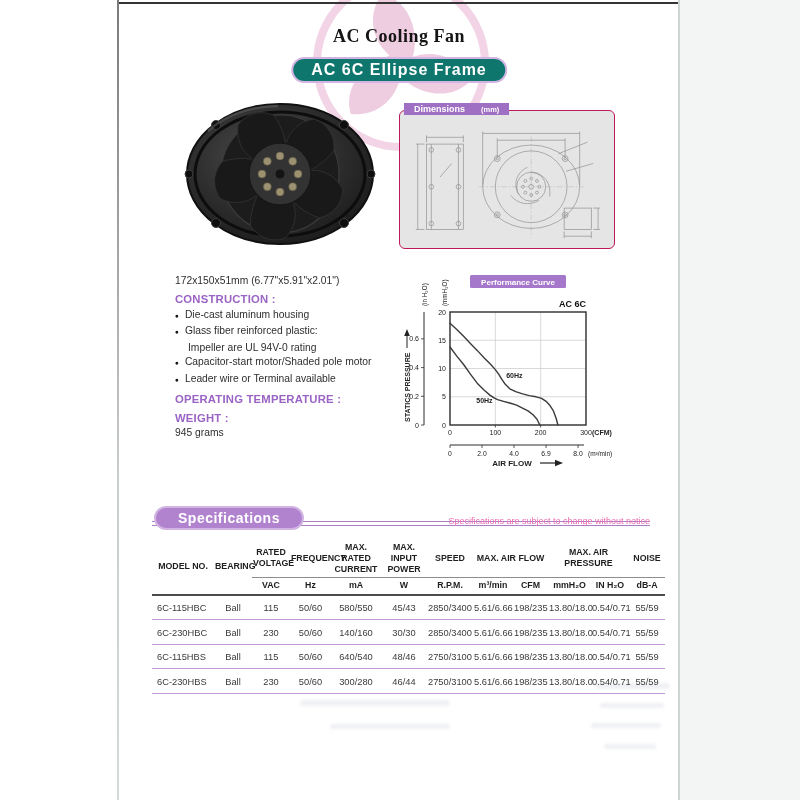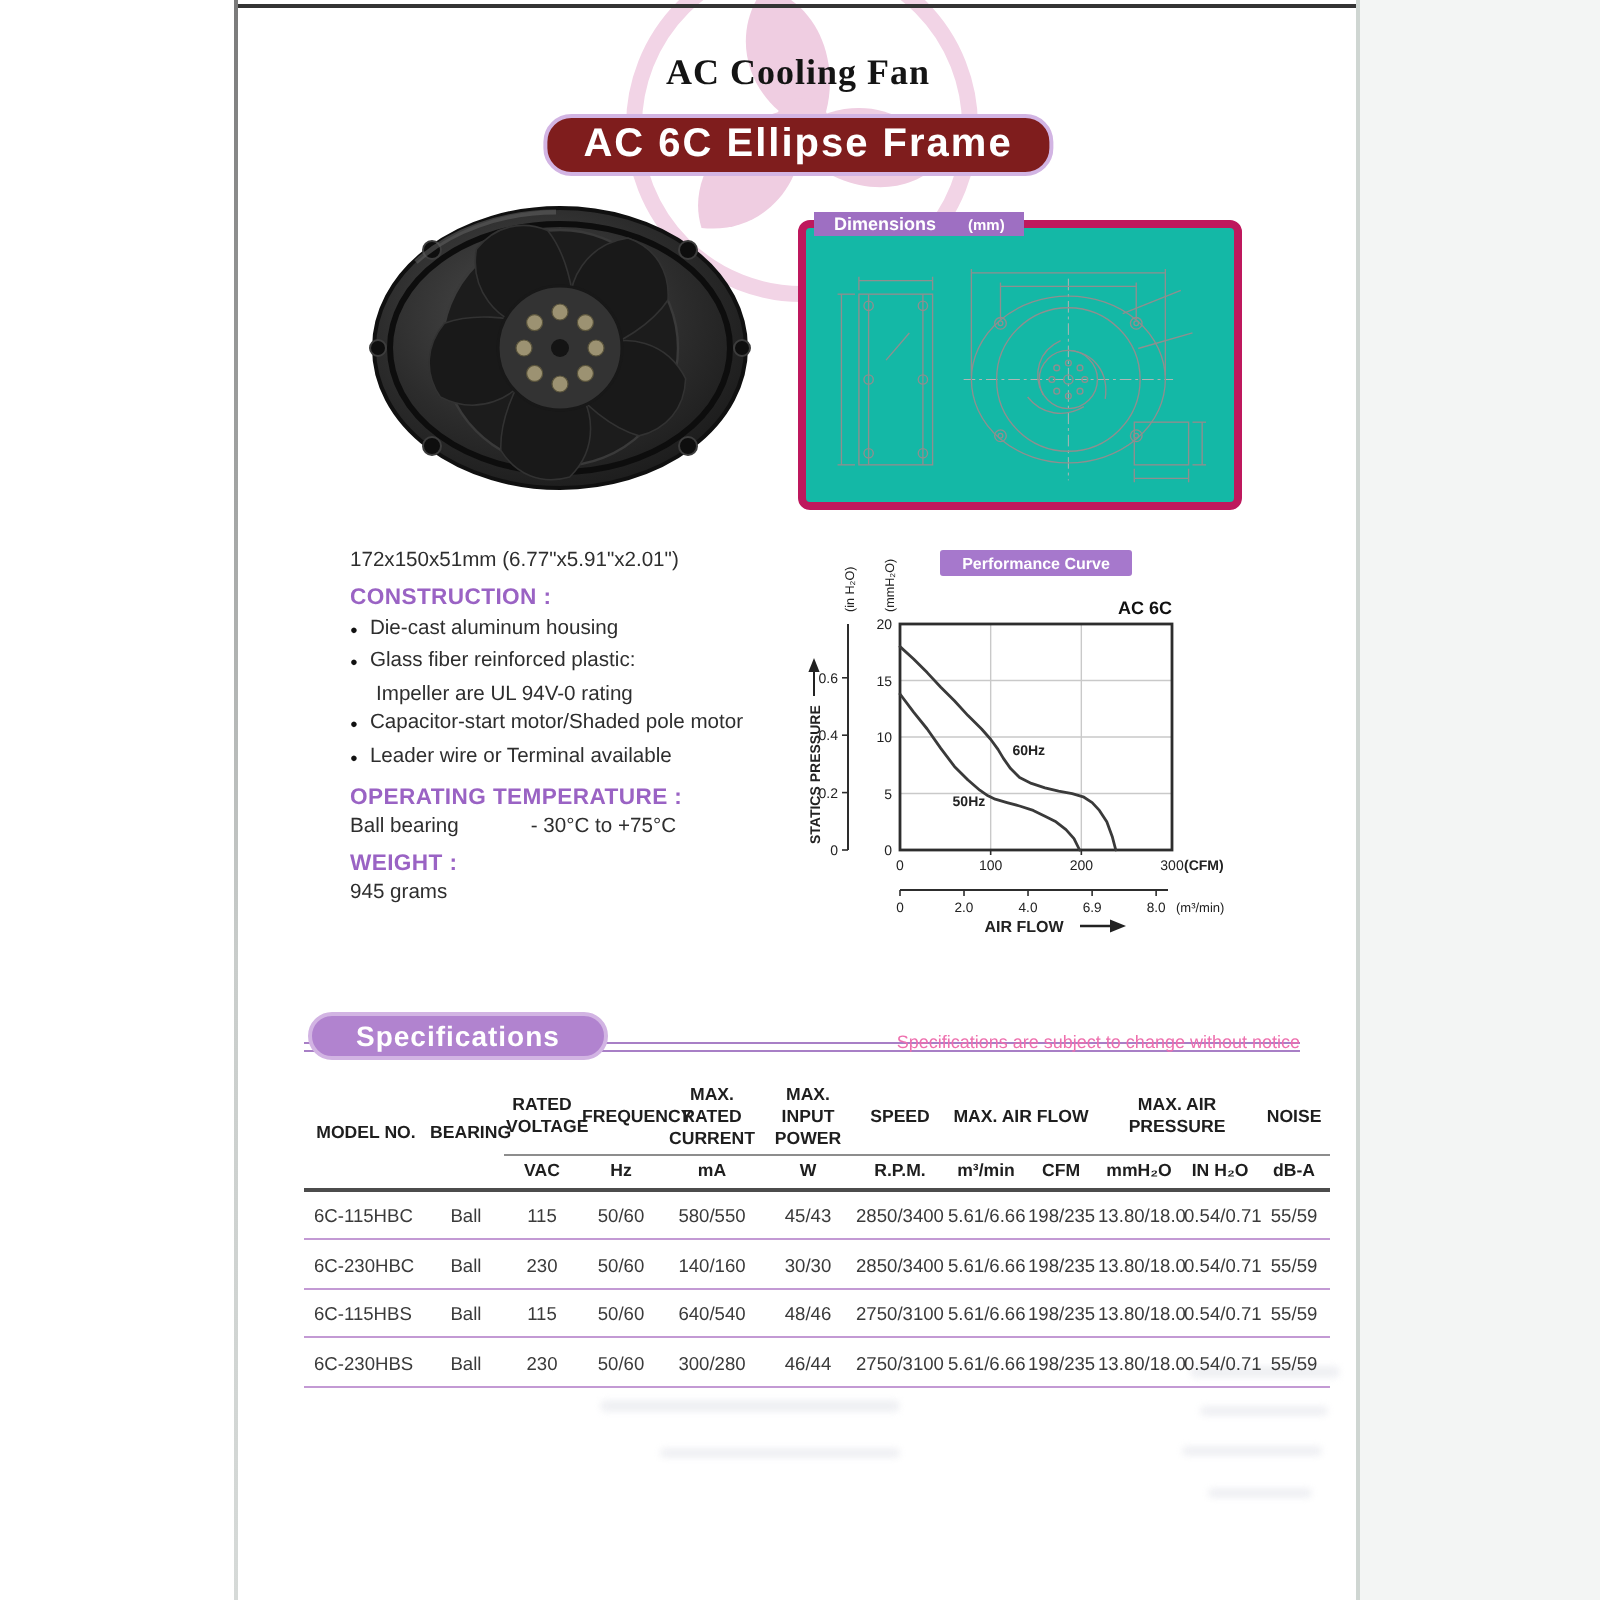--- a/index.html
+++ b/index.html
@@ -10,26 +10,26 @@
   .scan-left{position:absolute;top:0;left:117px;width:2px;height:800px;
              background:linear-gradient(#7a7a7a,#c9cdcb 60%,#d6dad8);z-index:3;}
   .scan-right{position:absolute;top:0;left:678px;width:2px;height:800px;background:#cfd6d2;z-index:3;}
   .scan-right-bg{position:absolute;top:0;left:680px;width:120px;height:800px;background:#f3f5f4;z-index:2;}
   .watermark{position:absolute;left:306px;top:-32px;width:190px;height:190px;z-index:1;}
   
   .title{position:absolute;left:119px;top:26px;width:560px;text-align:center;margin:0;
          font-family:"Liberation Serif",serif;font-size:18px;font-weight:bold;color:#141414;
          letter-spacing:.5px;z-index:4;}
   .badge{position:absolute;left:399px;top:57px;transform:translateX(-50%);z-index:4;
-         background:#7f1d1d;border:2px solid #d2b4e3;border-radius:14px;color:#fff;
-         font-size:20px;font-weight:bold;letter-spacing:1px;padding:2px 18px;white-space:nowrap;}
+         background:#0f766e;border:2px solid #d2b4e3;border-radius:14px;color:#fff;
+         font-size:16px;font-weight:bold;letter-spacing:1px;padding:2px 18px;white-space:nowrap;}
   
   .photo{position:absolute;left:183px;top:101px;width:194px;height:148px;z-index:4;}
   .dimbox{position:absolute;left:399px;top:110px;width:214px;height:137px;z-index:4;
-          border:4px solid #be185d;border-radius:6px;background:#14b8a6;}
+          border:1px solid #be185d;border-radius:6px;background:#e5e5e5;}
   .dim-banner{position:absolute;top:-8px;left:4px;background:#9e6fc2;color:#fff;
               font-size:9px;font-weight:bold;padding:1px 10px;display:flex;gap:16px;align-items:center;}
   .dim-banner .unit{font-size:7.5px;font-weight:bold;}
   .dimbox svg{position:absolute;left:0;top:4px;}
   
   .details{position:absolute;left:175px;top:274px;width:238px;z-index:4;font-size:10.3px;color:#2e2e2e;}
   .details .h{color:#9a63c4;font-weight:bold;font-size:11.3px;letter-spacing:.2px;margin:7px 0 3px;}
   .details .v{margin:1px 0;}
   .bullet-row{display:flex;align-items:flex-start;margin:3.5px 0;}
   .bullet{font-size:6.5px;line-height:13px;margin-right:6px;color:#111;}
@@ -210,24 +210,20 @@
       <div class="bullet-row">
         <span class="bullet">●</span>
         <span>Capacitor-start motor/Shaded pole motor</span>
       </div>
       <div class="bullet-row">
         <span class="bullet">●</span>
         <span>Leader wire  or Terminal available</span>
       </div>
     </div>
   <div class="h">OPERATING TEMPERATURE :</div>
-  <div class="op-row">
-    <span>Ball bearing</span>
-    <span>- 30°C to +75°C</span>
-  </div>
   <div class="h">WEIGHT :</div>
   <div class="v">945 grams</div>
 </div>
 
 <div class="perf">
   <svg id="perf-svg" viewBox="0 0 220 200" width="220" height="200">
     <g id="perf-plot">
         <line x1="95.33333333333333" y1="40" x2="95.33333333333333" y2="153" stroke="#c9c9c9" stroke-width="0.7"></line>
         <line x1="140.66666666666666" y1="40" x2="140.66666666666666" y2="153" stroke="#c9c9c9" stroke-width="0.7"></line>
         <line x1="50" y1="124.75" x2="186" y2="124.75" stroke="#c9c9c9" stroke-width="0.7"></line>

